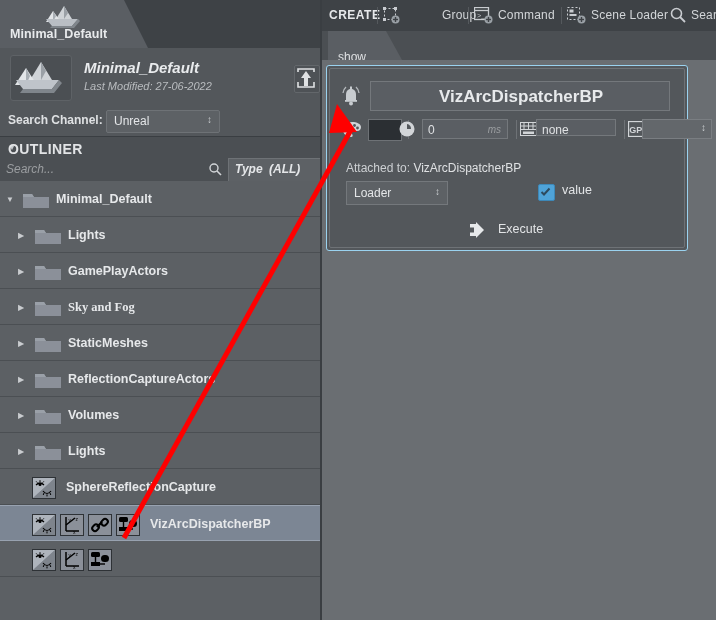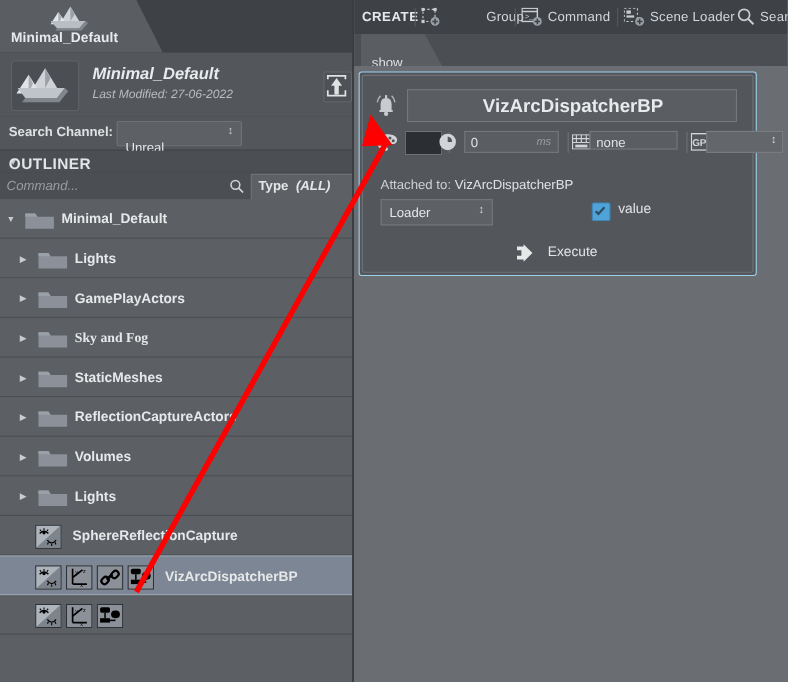--- a/index.html
+++ b/index.html
@@ -50,21 +50,21 @@
   }
   #channel-row{
     position:absolute;left:0;top:106px;width:322px;height:30px;
     background:#53575b;border-bottom:1px solid #3a3e42;
   }
   #channel-label{position:absolute;left:8px;top:7px;font-size:12px;font-weight:bold;color:#dfe1e3;}
   #channel-select{
     position:absolute;left:106px;top:4px;width:112px;height:21px;
     background:#5d6165;border:1px solid #6e7276;border-radius:2px;
   }
-  #channel-select .val{position:absolute;left:7px;top:16px;font-size:12px;color:#e4e6e8;}
+  #channel-select .val{position:absolute;left:7px;top:3px;font-size:12px;color:#e4e6e8;}
   #channel-select .spin{position:absolute;right:7px;top:3px;font-size:10px;color:#c9cccf;}
   
   #outliner-head{
     position:absolute;left:0;top:137px;width:322px;height:20px;
     background:#4b4f53;border-bottom:1px solid #3a3e42;
   }
   #outliner-head .caret{position:absolute;left:8px;top:6px;font-size:8px;color:#c7cacd;}
   #outliner-head .ttl{position:absolute;left:8px;top:4px;font-size:14px;font-weight:bold;letter-spacing:.4px;color:#e2e4e6;}
   #search-row{
     position:absolute;left:0;top:157px;width:322px;height:24px;
@@ -72,21 +72,21 @@
   }
   #search-input{
     position:absolute;left:0;top:0;width:228px;height:24px;
     background:#4b4f53;border:none;
   }
   #search-input .ph{position:absolute;left:6px;top:5px;font-size:12px;font-style:italic;color:#9b9ea1;}
   #type-filter{
     position:absolute;left:228px;top:1px;width:94px;height:22px;
     background:#5d6165;border:1px solid #6e7276;
   }
-  #type-filter .t1{position:absolute;left:6px;top:3px;font-size:12px;font-weight:bold;color:#e4e6e8;}
+  #type-filter .t1{position:absolute;left:6px;top:3px;font-size:12px;font-weight:bold;color:#e4e6e8;font-style:italic;}
   #type-filter .t2{position:absolute;left:40px;top:3px;font-size:12px;font-style:italic;font-weight:bold;color:#e4e6e8;}
   #tree{position:absolute;left:0;top:181px;width:322px;height:410px;background:#5c6064;}
   .trow{position:relative;height:36px;border-bottom:1px solid #4b4f53;box-sizing:border-box;}
   .trow.sel{background:#7c8694;border-top:1px solid #98a2b0;border-bottom:1px solid #98a2b0;}
   .trow .tw{position:absolute;top:14px;font-size:8px;color:#c9cccf;}
   .trow .folder{position:absolute;top:10px;width:28px;height:18px;}
   .trow .tlabel{position:absolute;top:11px;font-size:12.5px;font-weight:bold;color:#e6e8ea;white-space:nowrap;}
   .ico{position:absolute;top:8px;width:24px;height:22px;background:#8b9099;border:1px solid #2e3236;box-sizing:border-box;}
   #tree-empty{position:absolute;left:0;top:591px;width:322px;height:29px;background:#5c6064;}
   #left-edge{position:absolute;left:320px;top:0;width:2px;height:620px;background:#3a3e42;}
@@ -192,21 +192,21 @@
     </div>
   </div>
 
   <div id="outliner-head">
     <span class="caret">▼</span>
     <span class="ttl">OUTLINER</span>
   </div>
 
   <div id="search-row">
     <div id="search-input">
-      <span class="ph">Command...</span>
+      <span class="ph">Search...</span>
     </div>
     <span style="position:absolute;left:209px;top:6px;">
       <svg width="13" height="13" viewBox="0 0 13 13">
         <circle cx="5" cy="5" r="4" stroke="#d2d5d8" stroke-width="1.4" fill="none"></circle>
         <line x1="8" y1="8" x2="12" y2="12" stroke="#d2d5d8" stroke-width="1.6"></line>
       </svg>
     </span>
     <div id="type-filter">
       <span class="t1">Type</span>
       <span class="t2">(ALL)</span>

